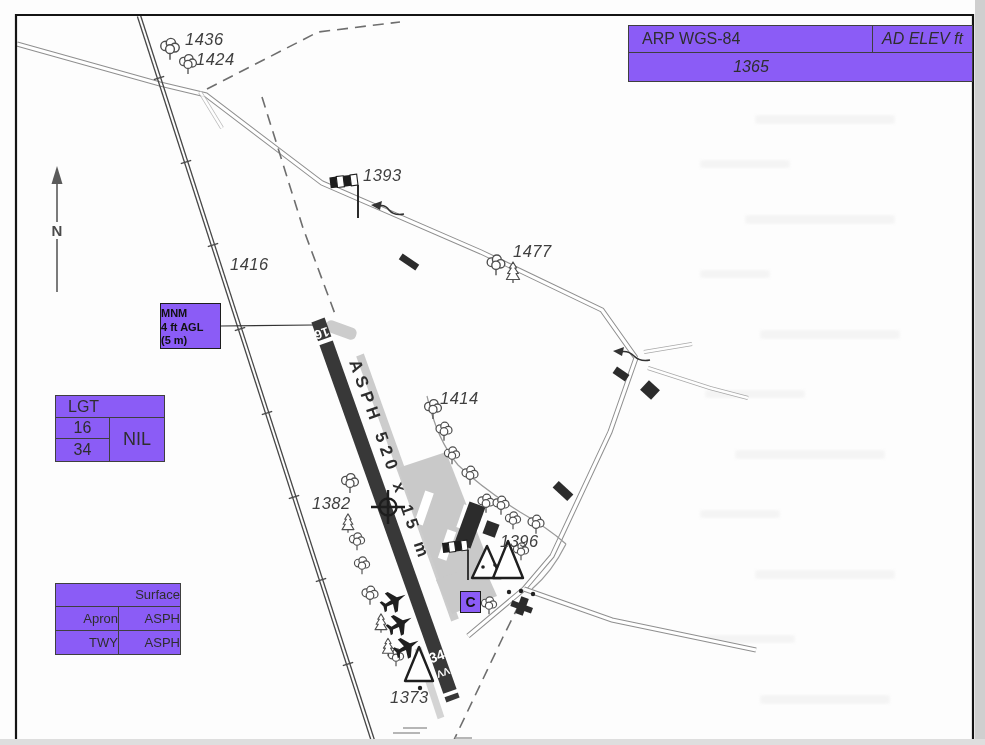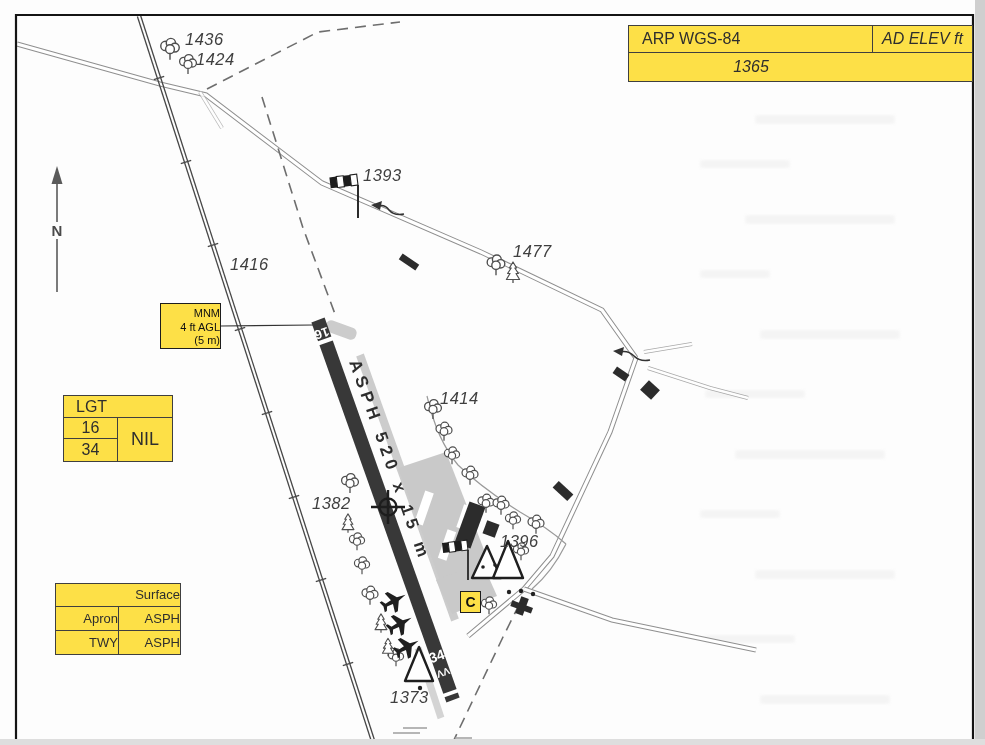--- a/index.html
+++ b/index.html
@@ -1,46 +1,46 @@
 <!DOCTYPE html>
 <html><head>
 <meta charset="utf-8">
 <style>
   html,body{margin:0;padding:0;background:#ffffff;}
   #stage{position:relative;width:985px;height:745px;background:#fdfdfd;overflow:hidden;
          font-family:"Liberation Sans","DejaVu Sans",sans-serif;color:#2e2e2e;}
   #map{position:absolute;left:0;top:0;}
   .smudge{position:absolute;background:#ededed;opacity:.5;filter:blur(1.2px);border-radius:3px;}
   
-  .tbl{position:absolute;background:#fde047;border:1.6px solid #3f3f3f;box-sizing:border-box;}
+  .tbl{position:absolute;background:#8b5cf6;border:1.6px solid #3f3f3f;box-sizing:border-box;}
   #arp-table{left:628px;top:25px;width:345px;height:57px;display:grid;
              grid-template-columns:244px 1fr;grid-template-rows:27px 1fr;font-size:16px;}
   #arp-table .c{display:flex;align-items:center;box-sizing:border-box;padding-left:13px;white-space:nowrap;}
   #arp-table .bdr{border-right:1.4px solid #3f3f3f;}
   #arp-table .bdb{border-bottom:1.4px solid #3f3f3f;}
   .it{font-style:italic;}
   #arp-table .ctr{justify-content:center;padding-left:0;}
   
-  #lgt-table{left:63px;top:395px;width:110px;height:67px;font-size:16px;}
+  #lgt-table{left:55px;top:395px;width:110px;height:67px;font-size:16px;}
   #lgt-table .hdr{height:21px;line-height:21px;padding-left:12px;border-bottom:1.4px solid #3f3f3f;}
   #lgt-table .body{display:grid;grid-template-columns:54px 1fr;grid-template-rows:21px 1fr;height:calc(100% - 22.4px);}
   #lgt-table .cell{display:flex;align-items:center;justify-content:center;box-sizing:border-box;}
   #lgt-table .r1{border-right:1.4px solid #3f3f3f;border-bottom:1.4px solid #3f3f3f;}
   #lgt-table .r2{border-right:1.4px solid #3f3f3f;}
   #lgt-table .nil{grid-column:2;grid-row:1/3;font-size:18px;}
   
   #surface-table{left:55px;top:583px;width:126px;height:72px;font-size:13px;text-align:right;}
   #surface-table .hdr{height:22px;line-height:22px;padding-left:10px;border-bottom:1.4px solid #3f3f3f;}
   #surface-table .row{display:grid;grid-template-columns:63px 1fr;height:23px;line-height:23px;}
   #surface-table .row + .row{border-top:1.4px solid #3f3f3f;}
   #surface-table .l{padding-left:10px;border-right:1.4px solid #3f3f3f;box-sizing:border-box;}
   #surface-table .v{padding-left:8px;}
   
   #mnm-box{left:160px;top:303px;width:61px;height:46px;border:1.7px solid #1d1d1d;
-           text-align:right;font-weight:normal;font-size:11px;line-height:13.5px;padding-top:3px;color:#111;}
+           text-align:left;font-weight:bold;font-size:11px;line-height:13.5px;padding-top:3px;color:#111;}
   
   #c-box{left:460px;top:591px;width:21px;height:22px;border:1.7px solid #1d1d1d;
          font-weight:bold;font-size:14px;display:flex;align-items:center;justify-content:center;color:#111;}
 </style>
 </head>
 <body>
 
 <div id="stage">
 
   <div class="smudge" style="left:690px;top:60px;width:110px;height:8px"></div>

